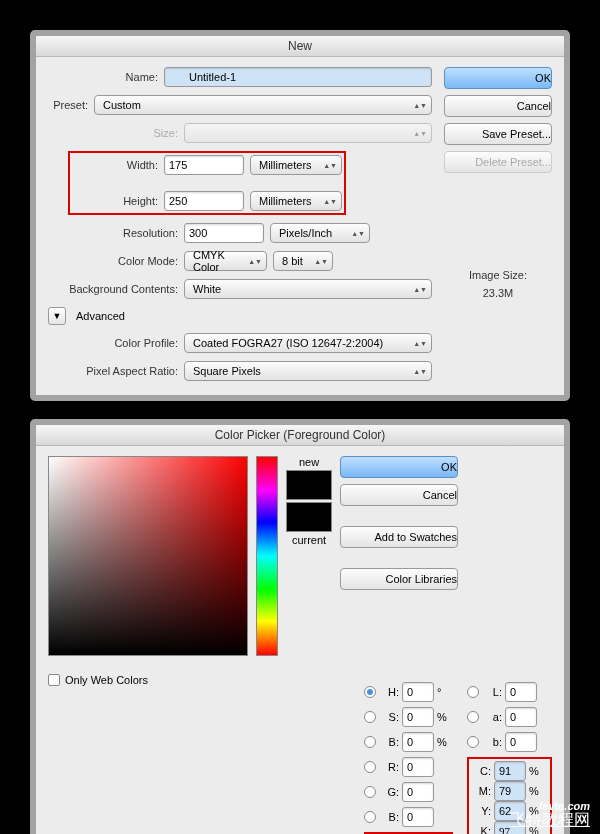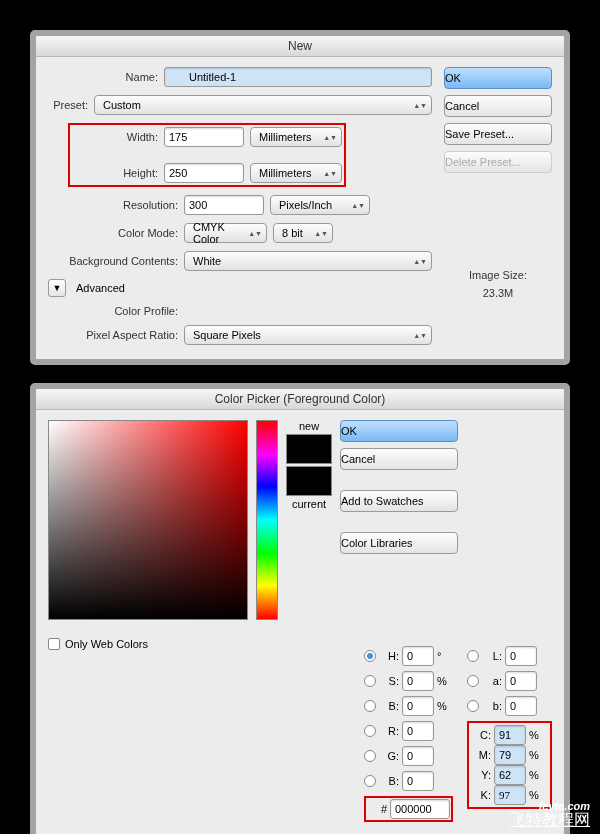--- a/index.html
+++ b/index.html
@@ -13,21 +13,21 @@
 .label { text-align: right; width: 110px; color: #333; }
 .label.dim { color: #aaa; }
 input[type=text] { border: 1px solid #999; border-radius: 3px; padding: 2px 4px; height: 20px; background: #fff; box-shadow: inset 0 1px 2px rgba(0,0,0,.15); }
 input.wide { flex: 1; }
 input.med { width: 80px; }
 input.sm { width: 32px; }
 .select { display: flex; align-items: center; justify-content: space-between; background: linear-gradient(#fdfdfd,#e2e2e2); border: 1px solid #999; border-radius: 4px; padding: 2px 4px 2px 8px; height: 20px; cursor: pointer; }
 .select.wide { flex: 1; }
 .select.med { width: 92px; }
 .select .arrows { display: flex; flex-direction: column; line-height: 5px; font-size: 7px; color: #555; }
-.btn { background: linear-gradient(#fdfdfd,#e4e4e4); border: 1px solid #999; border-radius: 4px; padding: 3px 0; text-align: left; cursor: pointer; height: 22px; line-height: 14px; }
+.btn { background: linear-gradient(#fdfdfd,#e4e4e4); border: 1px solid #999; border-radius: 4px; padding: 3px 0; text-align: right; cursor: pointer; height: 22px; line-height: 14px; }
 .btn.ok { background: linear-gradient(#bfe0ff,#7ab8f5); border-color: #5a8fc8; }
 .btn.dim { color: #aaa; border-color: #ccc; }
 .disclosure { display: inline-flex; align-items: center; justify-content: center; width: 18px; height: 18px; border: 1px solid #999; border-radius: 3px; background: linear-gradient(#fff,#e5e5e5); margin-right: 4px; font-size: 9px; }
 .hl-red { border: 2px solid #d00; padding: 2px; }
 .cp-main { display: flex; gap: 8px; }
 .sat-val { width: 200px; height: 200px; position: relative; border: 1px solid #888; background: linear-gradient(to top, #000, transparent), linear-gradient(to right, #fff, #ff0000); }
 .hue { width: 22px; height: 200px; border: 1px solid #888; background: linear-gradient(to bottom, #ff0000 0%, #ff00ff 17%, #0000ff 33%, #00ffff 50%, #00ff00 67%, #ffff00 83%, #ff0000 100%); }
 .swatch-col { display: flex; flex-direction: column; align-items: center; gap: 2px; }
 .swatch { width: 46px; height: 30px; border: 1px solid #888; background: #000; }
 .vals { display: flex; gap: 14px; margin-top: 8px; }
@@ -54,20 +54,27 @@
         <input type="text" class="wide" style="background: rgb(207, 227, 247); padding-left: 24px;" value="Untitled-1">
       </div>
       <div class="row">
         <span class="label" style="width:40px">Preset:</span>
         <div class="select wide">
             <span>Custom</span>
             <span class="arrows">▲▼</span>
           </div>
       </div>
       <div style="padding-left:20px">
+        <div class="row">
+          <span class="label dim">Size:</span>
+          <div class="select wide" style="opacity:.5">
+              <span></span>
+              <span class="arrows">▲▼</span>
+            </div>
+        </div>
         <div class="hl-red" style="display:inline-block;margin-left:0">
           <div class="row" style="margin-bottom:16px">
             <span class="label" style="width:86px">Width:</span>
             <input type="text" class="med" value="175" style="">
             <div class="select med">
                 <span>Millimeters</span>
                 <span class="arrows">▲▼</span>
               </div>
           </div>
           <div class="row" style="margin-bottom:0">
@@ -106,20 +113,24 @@
             </div>
         </div>
       </div>
       <div class="row" style="margin-top:4px">
         <span class="disclosure">▼</span>
         <span>Advanced</span>
       </div>
       <div style="padding-left:20px">
         <div class="row">
           <span class="label">Color Profile:</span>
+          <div class="select wide">
+              <span>Coated FOGRA27 (ISO 12647-2:2004)</span>
+              <span class="arrows">▲▼</span>
+            </div>
         </div>
         <div class="row" style="margin-bottom:0">
           <span class="label">Pixel Aspect Ratio:</span>
           <div class="select wide">
               <span>Square Pixels</span>
               <span class="arrows">▲▼</span>
             </div>
         </div>
       </div>
     </div>

